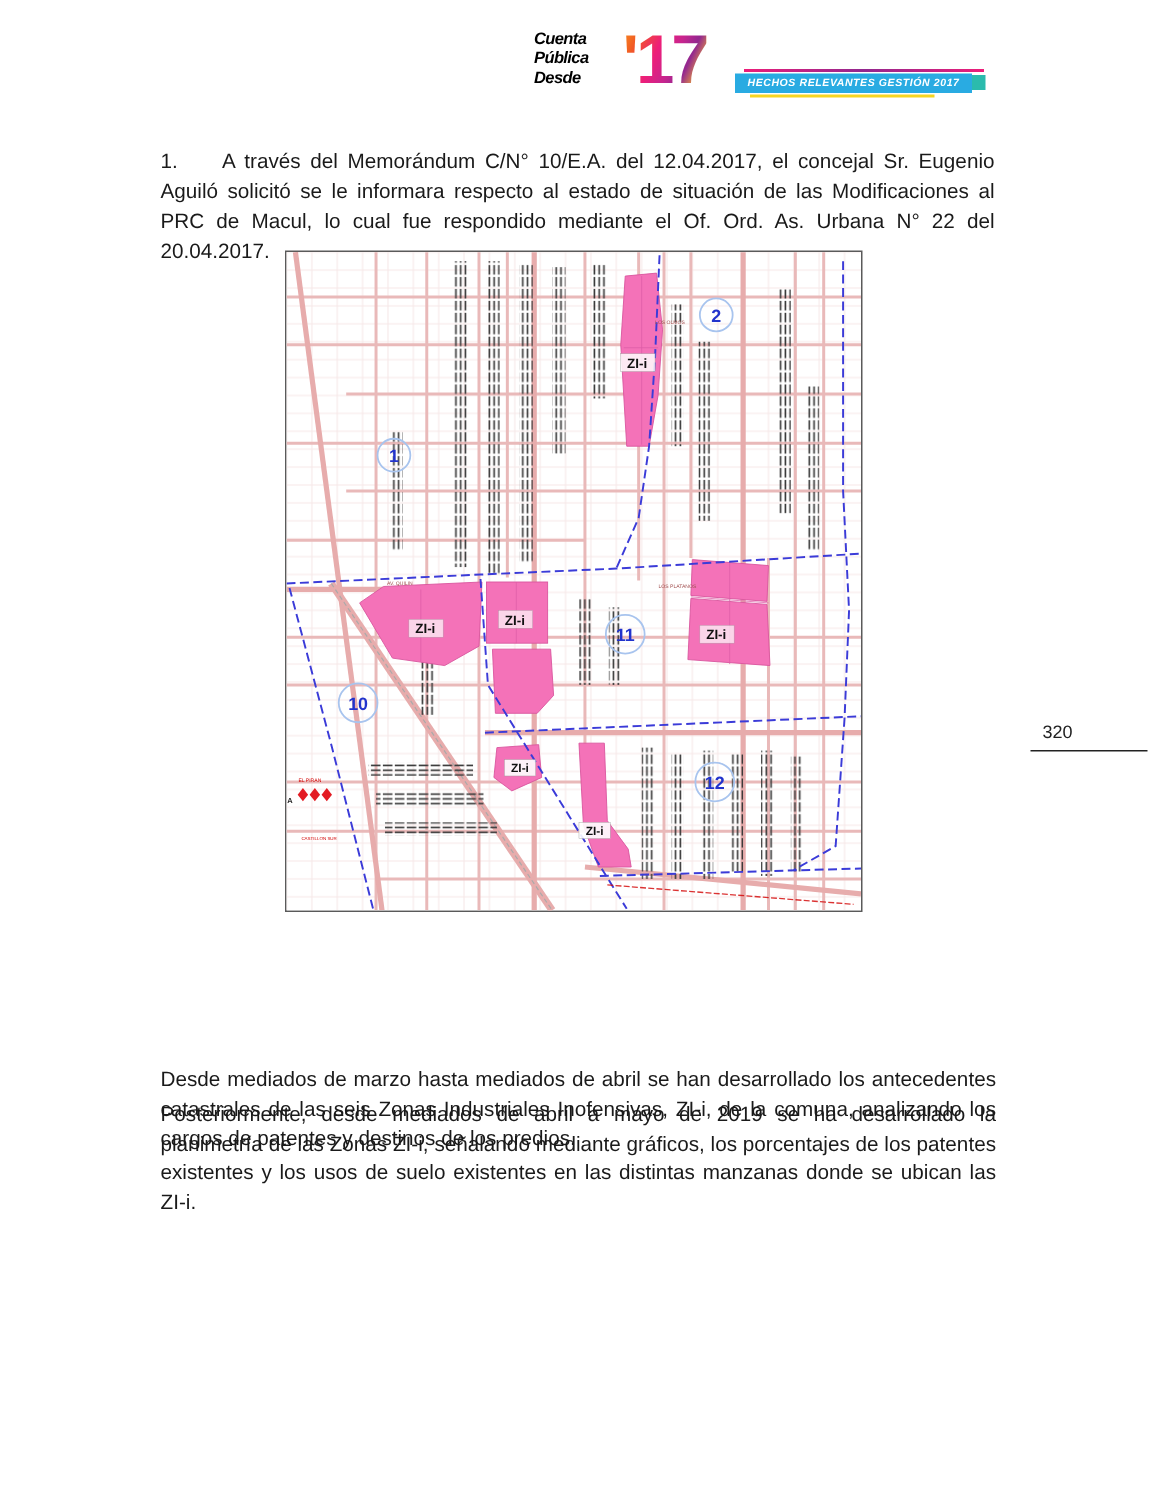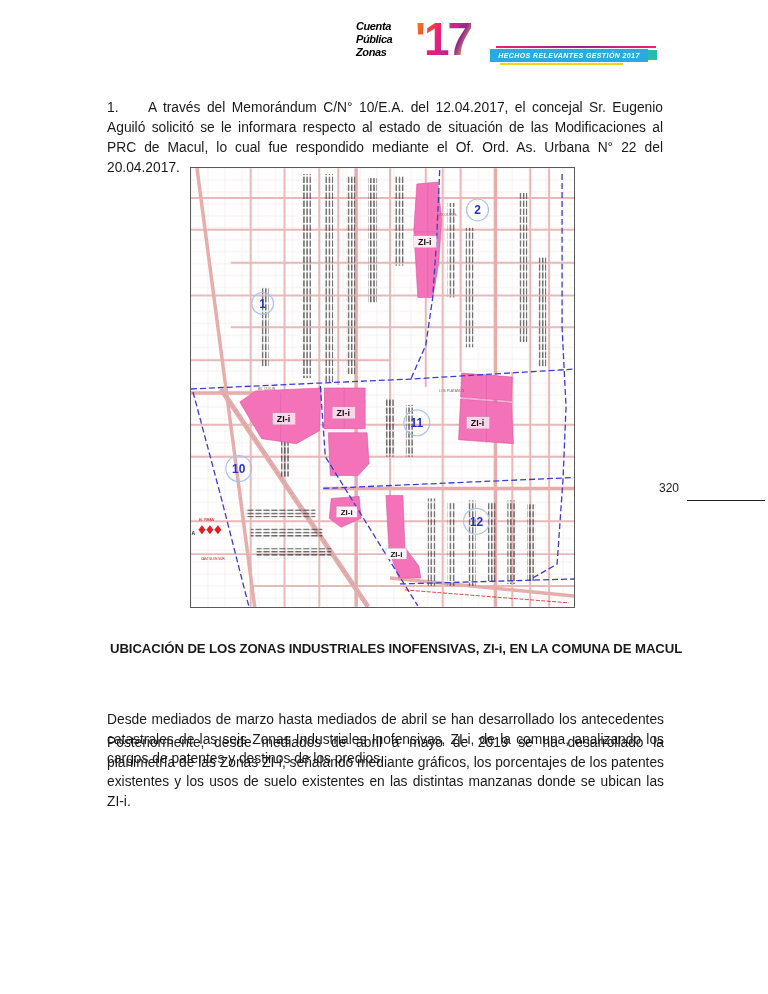--- a/index.html
+++ b/index.html
@@ -22,37 +22,37 @@
   .banner::after{content:"";position:absolute;left:10px;width:78%;bottom:-3px;height:2px;background:#F5D521;}
   .banner-cap{position:absolute;right:-9px;top:1px;width:9px;height:10px;background:#2BBBAD;}
   
   .intro{position:absolute;left:107px;top:98px;width:556px;font-size:13.8px;line-height:20px;text-align:justify;}
   .intro-num{display:inline-block;width:41px;}
   .section-heading{position:absolute;left:110px;top:641px;width:600px;font-size:13.2px;font-weight:bold;white-space:nowrap;letter-spacing:-0.1px;}
   .body-para{position:absolute;left:107px;width:557px;font-size:13.8px;line-height:19.5px;text-align:justify;}
   .para1{top:710px;}
   .para2{top:733px;}
   
-  .pagenum{position:absolute;left:659px;top:481px;font-size:12px;color:#222;}
+  .pagenum{position:absolute;left:695px;top:481px;font-size:12px;color:#222;}
   .pagenum-rule{position:absolute;left:687px;top:500px;width:78px;border-top:1.5px solid #222;}
   
   .map-frame{position:absolute;left:190px;top:167px;width:385px;height:441px;
     border:1px solid #5a5a5a;box-sizing:border-box;background:#fff;}
   .map-frame svg{display:block;}
 </style>
 </head>
 <body>
 
 <div class="page">
 
   <div class="logo-block">
     <div class="logo-text">
       <div>Cuenta</div>
       <div>Pública</div>
-      <div>Zonas</div>
+      <div>Desde</div>
     </div>
     <div class="logo-year">'17</div>
   </div>
   <div class="banner">
     <span class="banner-label">HECHOS RELEVANTES GESTIÓN 2017</span>
     <span class="banner-cap"></span>
   </div>
 
   <div class="intro">
     <span class="intro-num">1.</span><span>A través del Memorándum C/N° 10/E.A. del 12.04.2017, el concejal Sr. Eugenio Aguiló solicitó se le informara respecto al estado de situación de las Modificaciones al PRC de Macul, lo cual fue respondido mediante el Of. Ord. As. Urbana N° 22 del 20.04.2017.</span>
@@ -179,17 +179,16 @@
         <text x="257" y="48">LOS OLMOS</text>
         <text x="262" y="225">LOS PLATANOS</text>
         <text x="76" y="223">AV. QUILIN</text>
       </g>
     </svg>
   </div>
 
   <div class="pagenum">320</div>
   <div class="pagenum-rule"></div>
 
-  <div class="section-heading">UBICACIÓN DE LOS ZONAS INDUSTRIALES INOFENSIVAS, ZI-i, EN LA COMUNA DE MACUL</div>
   <div class="body-para para1">Desde mediados de marzo hasta mediados de abril se han desarrollado los antecedentes catastrales de las seis Zonas Industriales Inofensivas, ZI-i, de la comuna, analizando los cargos de patentes y destinos de los predios.</div>
   <div class="body-para para2">Posteriormente, desde mediados de abril a mayo de 2019 se ha desarrollado la planimetría de las Zonas ZI-i, señalando mediante gráficos, los porcentajes de los patentes existentes y los usos de suelo existentes en las distintas manzanas donde se ubican las ZI-i.</div>
 
 </div>
 
 </body></html>

